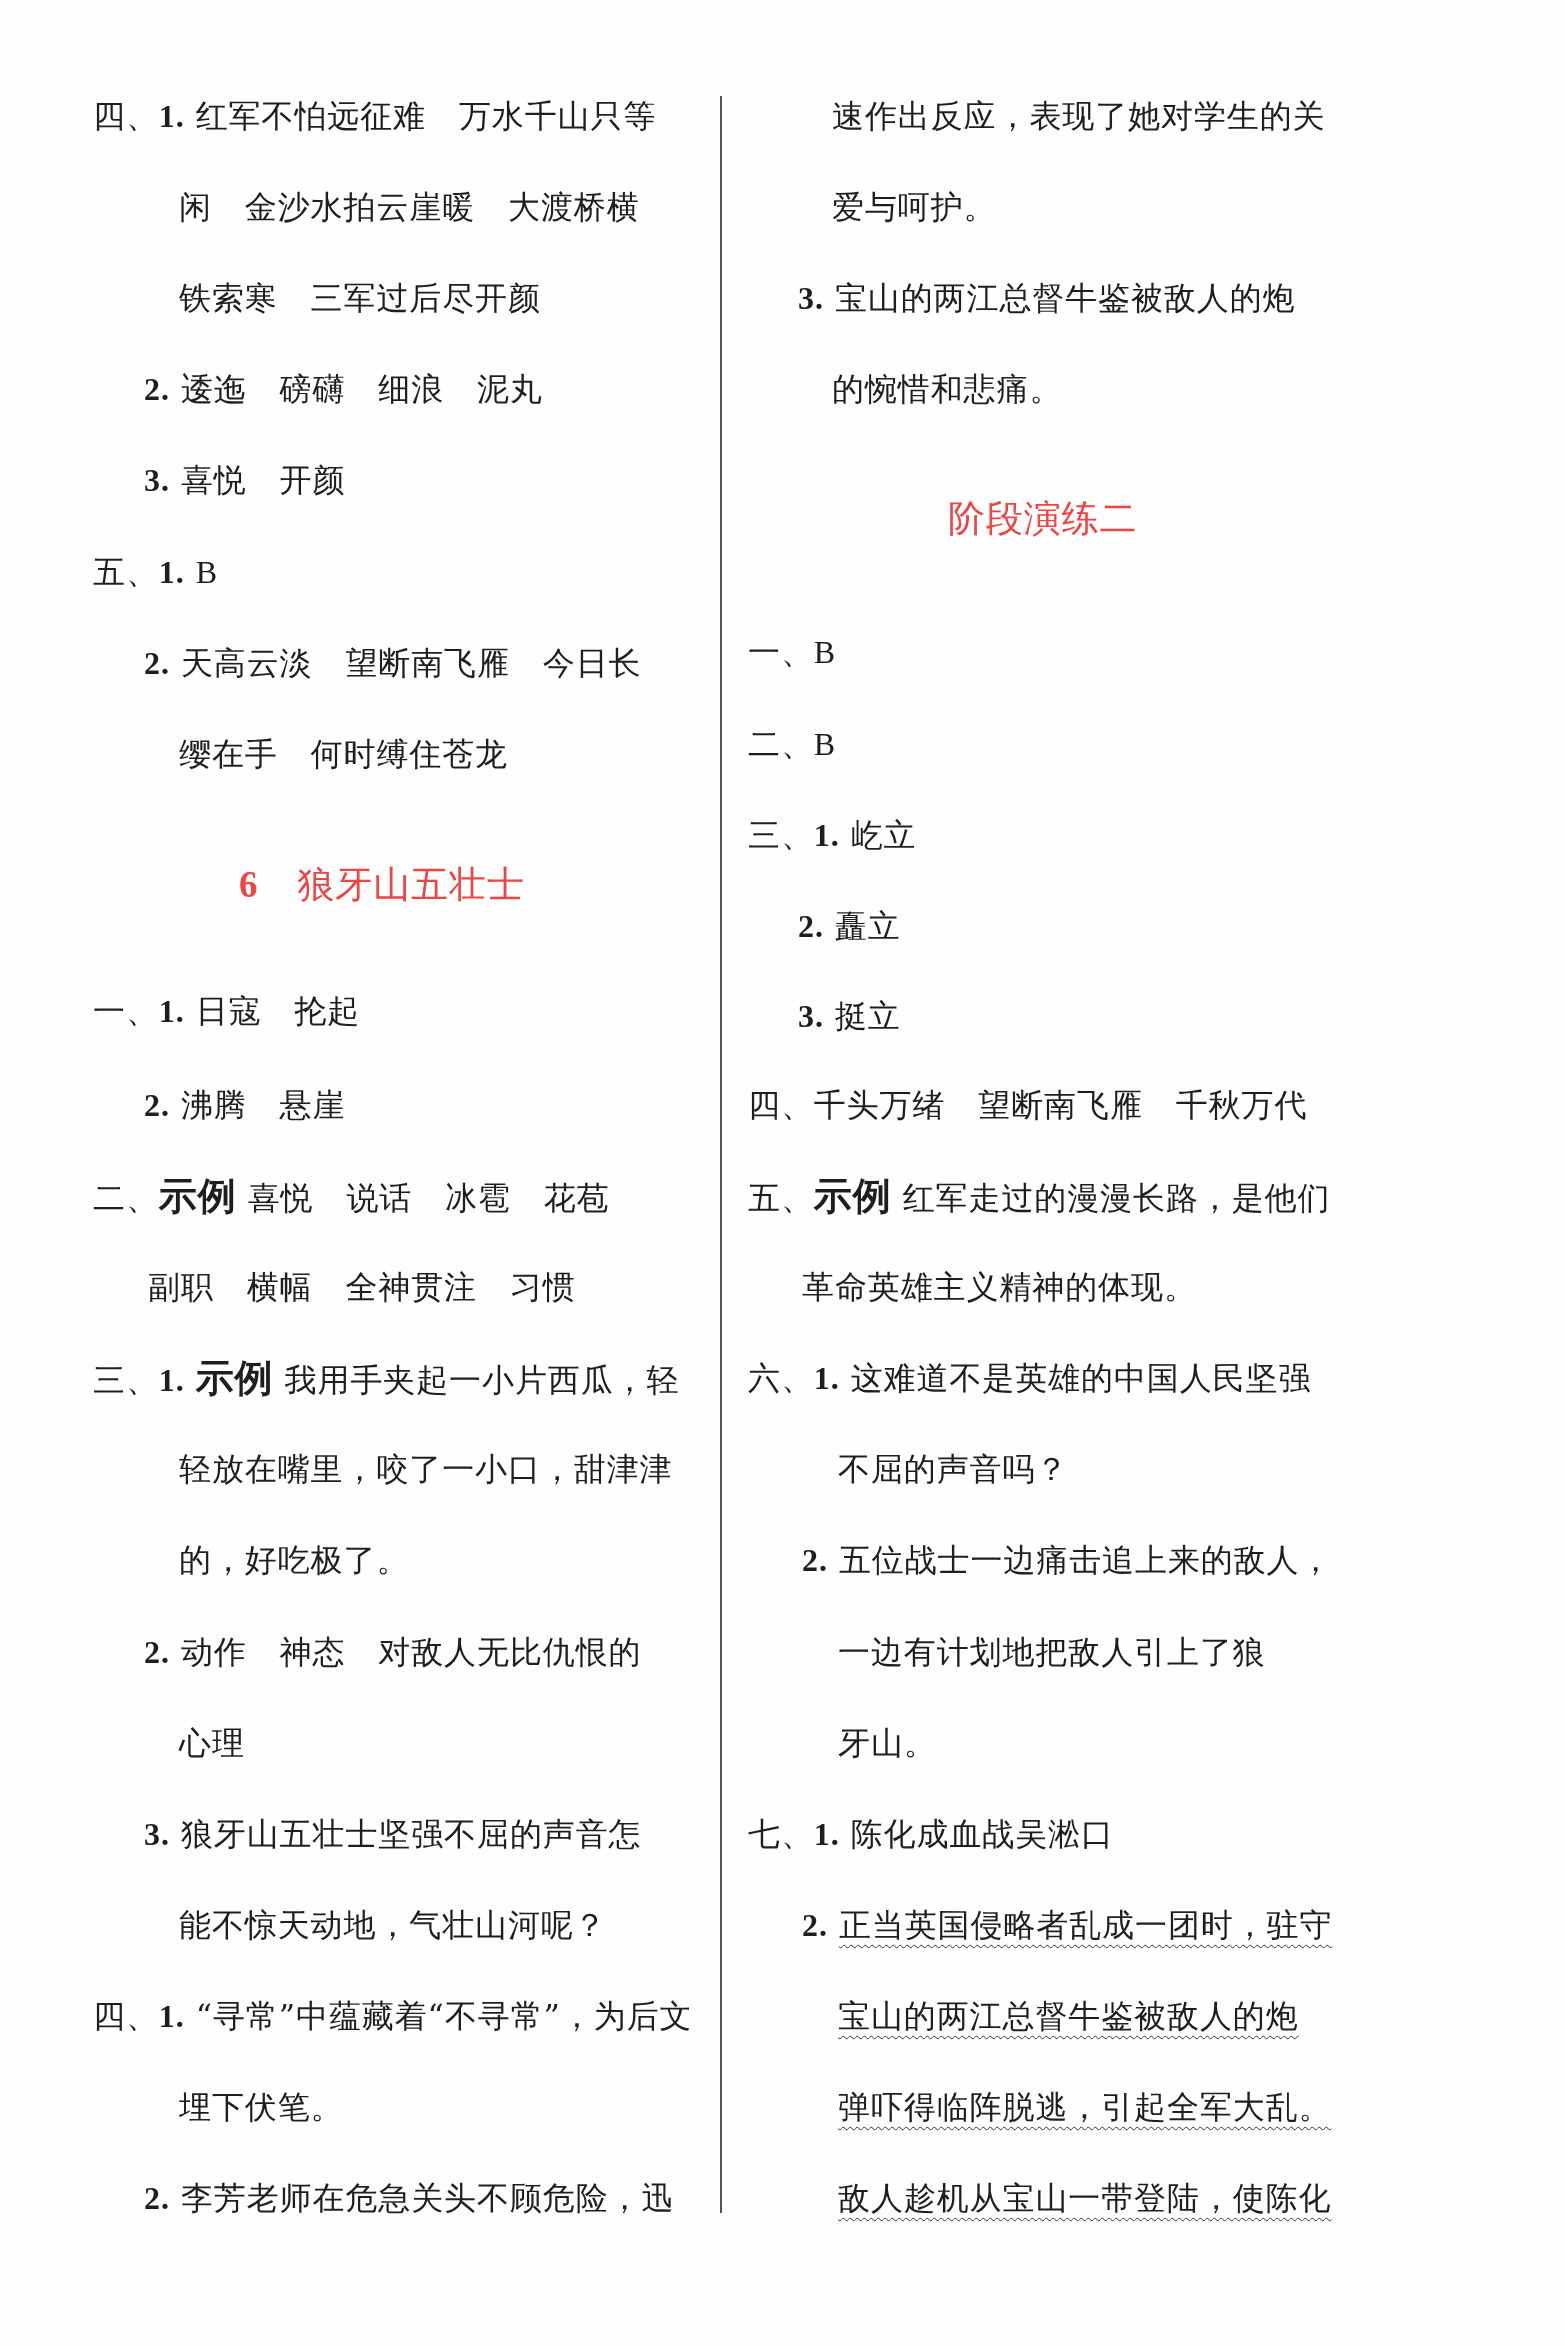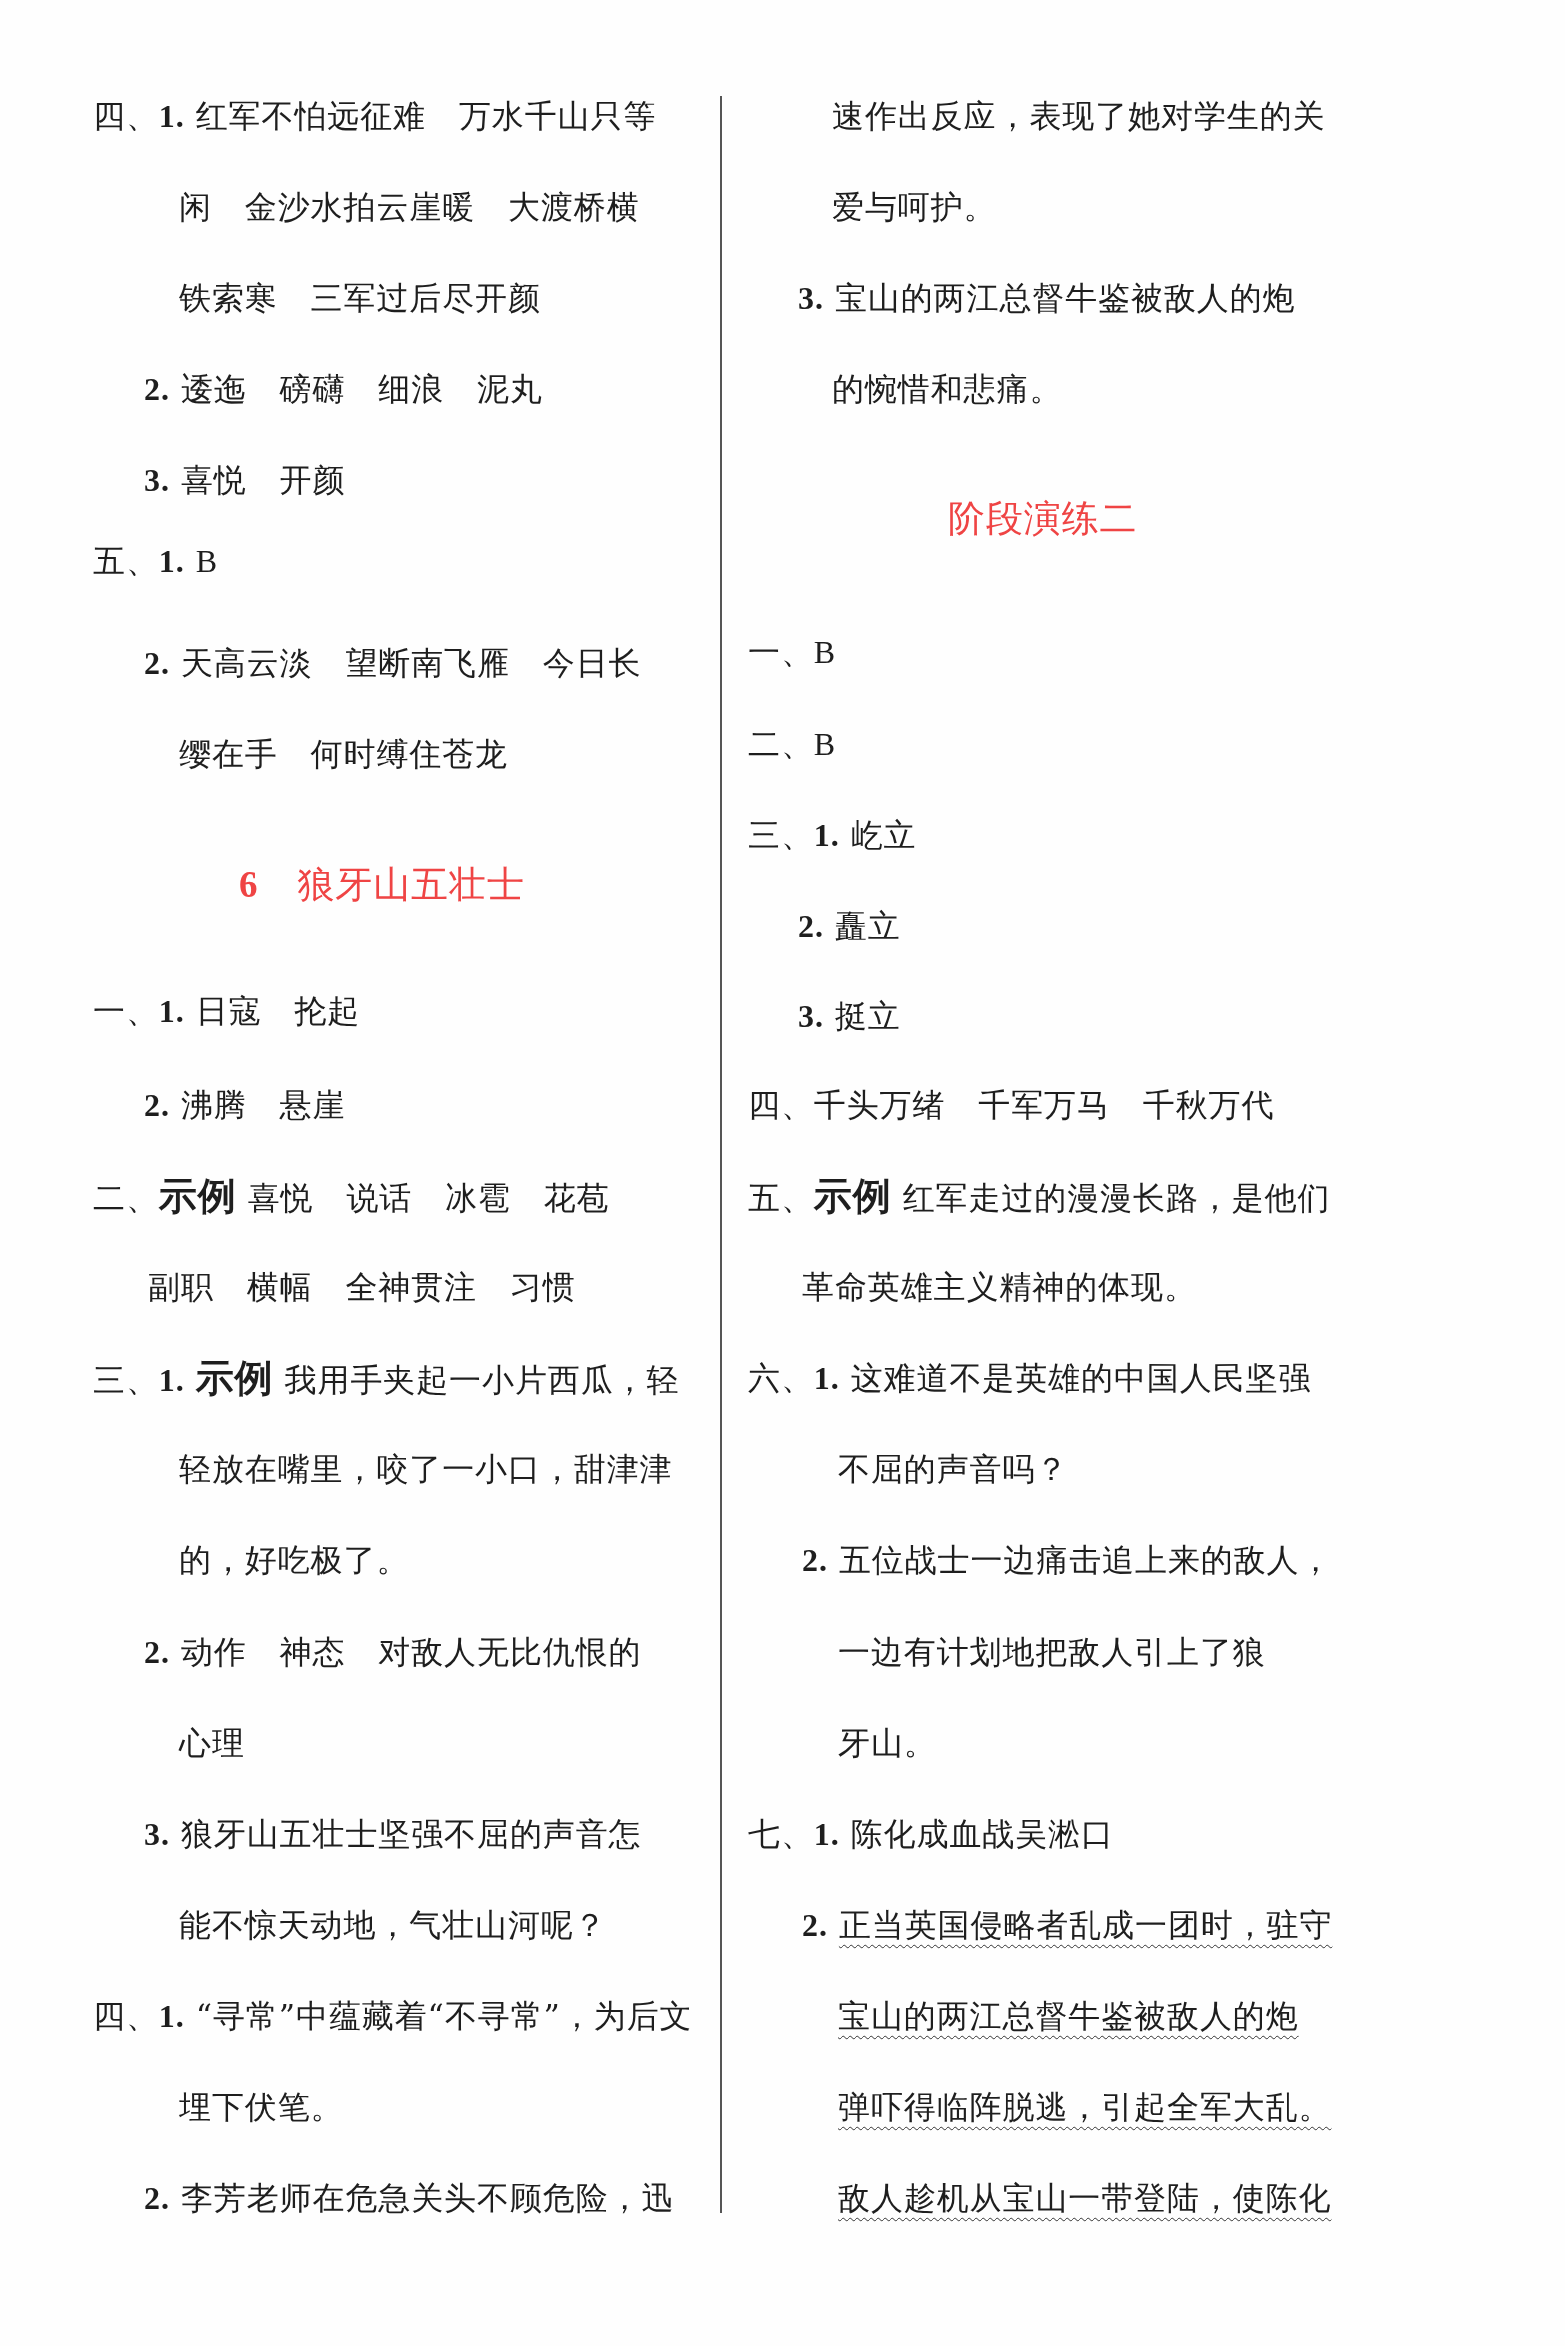--- a/index.html
+++ b/index.html
@@ -44,21 +44,21 @@
 <div class="page">
 
   <div class="divider"></div>
 
   <div>
     <div class="ln" style="left:93px;top:93px"><span>四、</span><span class="num">1.</span> <span>红军不怕远征难　万水千山只等</span></div>
     <div class="ln" style="left:179px;top:184px"><span>闲　金沙水拍云崖暖　大渡桥横</span></div>
     <div class="ln" style="left:179px;top:275px"><span>铁索寒　三军过后尽开颜</span></div>
     <div class="ln" style="left:144px;top:366px"><span class="num">2.</span> <span>逶迤　磅礴　细浪　泥丸</span></div>
     <div class="ln" style="left:144px;top:457px"><span class="num">3.</span> <span>喜悦　开颜</span></div>
-    <div class="ln" style="left:93px;top:538px"><span>五、</span><span class="num">1.</span> <span class="latin">B</span></div>
+    <div class="ln" style="left:93px;top:549px"><span>五、</span><span class="num">1.</span> <span class="latin">B</span></div>
     <div class="ln" style="left:144px;top:640px"><span class="num">2.</span> <span>天高云淡　望断南飞雁　今日长</span></div>
     <div class="ln" style="left:179px;top:731px"><span>缨在手　何时缚住苍龙</span></div>
 
     <div class="title" style="left:239px;top:859px"><span class="tnum">6</span><span>狼牙山五壮士</span></div>
 
     <div class="ln" style="left:93px;top:988px"><span>一、</span><span class="num">1.</span> <span>日寇　抡起</span></div>
     <div class="ln" style="left:144px;top:1082px"><span class="num">2.</span> <span>沸腾　悬崖</span></div>
     <div class="ln" style="left:93px;top:1173px"><span>二、</span><span class="lbl">示例</span> <span>喜悦　说话　冰雹　花苞</span></div>
     <div class="ln" style="left:148px;top:1264px"><span>副职　横幅　全神贯注　习惯</span></div>
     <div class="ln" style="left:93px;top:1355px"><span>三、</span><span class="num">1.</span> <span class="lbl">示例</span> <span>我用手夹起一小片西瓜，轻</span></div>
@@ -79,21 +79,21 @@
     <div class="ln" style="left:798px;top:275px"><span class="num">3.</span> <span>宝山的两江总督牛鉴被敌人的炮</span></div>
     <div class="ln" style="left:832px;top:366px"><span>的惋惜和悲痛。</span></div>
 
     <div class="title" style="left:948px;top:493px"><span>阶段演练二</span></div>
 
     <div class="ln" style="left:748px;top:629px"><span>一、</span><span class="latin">B</span></div>
     <div class="ln" style="left:748px;top:721px"><span>二、</span><span class="latin">B</span></div>
     <div class="ln" style="left:748px;top:812px"><span>三、</span><span class="num">1.</span> <span>屹立</span></div>
     <div class="ln" style="left:798px;top:903px"><span class="num">2.</span> <span>矗立</span></div>
     <div class="ln" style="left:798px;top:993px"><span class="num">3.</span> <span>挺立</span></div>
-    <div class="ln" style="left:748px;top:1082px"><span>四、</span><span>千头万绪　千军万马　千秋万代</span></div>
+    <div class="ln" style="left:748px;top:1082px"><span>四、</span><span>千头万绪　望断南飞雁　千秋万代</span></div>
     <div class="ln" style="left:748px;top:1173px"><span>五、</span><span class="lbl">示例</span> <span>红军走过的漫漫长路，是他们</span></div>
     <div class="ln" style="left:802px;top:1264px"><span>革命英雄主义精神的体现。</span></div>
     <div class="ln" style="left:748px;top:1355px"><span>六、</span><span class="num">1.</span> <span>这难道不是英雄的中国人民坚强</span></div>
     <div class="ln" style="left:838px;top:1446px"><span>不屈的声音吗？</span></div>
     <div class="ln" style="left:802px;top:1537px"><span class="num">2.</span> <span>五位战士一边痛击追上来的敌人，</span></div>
     <div class="ln" style="left:838px;top:1629px"><span>一边有计划地把敌人引上了狼</span></div>
     <div class="ln" style="left:838px;top:1720px"><span>牙山。</span></div>
     <div class="ln" style="left:748px;top:1811px"><span>七、</span><span class="num">1.</span> <span>陈化成血战吴淞口</span></div>
     <div class="ln" style="left:802px;top:1902px"><span class="num">2.</span> <span class="wavy">正当英国侵略者乱成一团时，驻守</span></div>
     <div class="ln" style="left:838px;top:1993px"><span class="wavy">宝山的两江总督牛鉴被敌人的炮</span></div>

